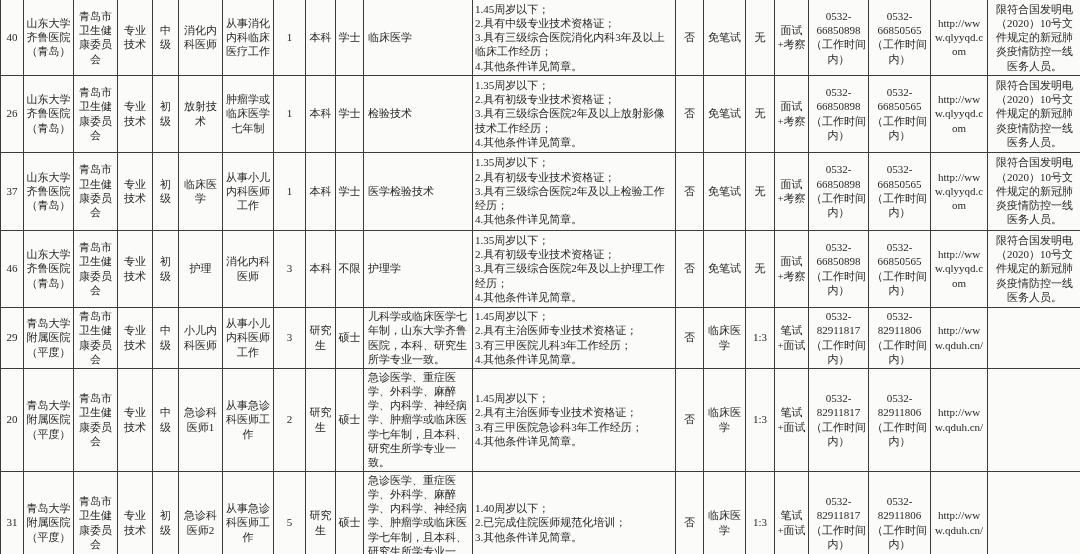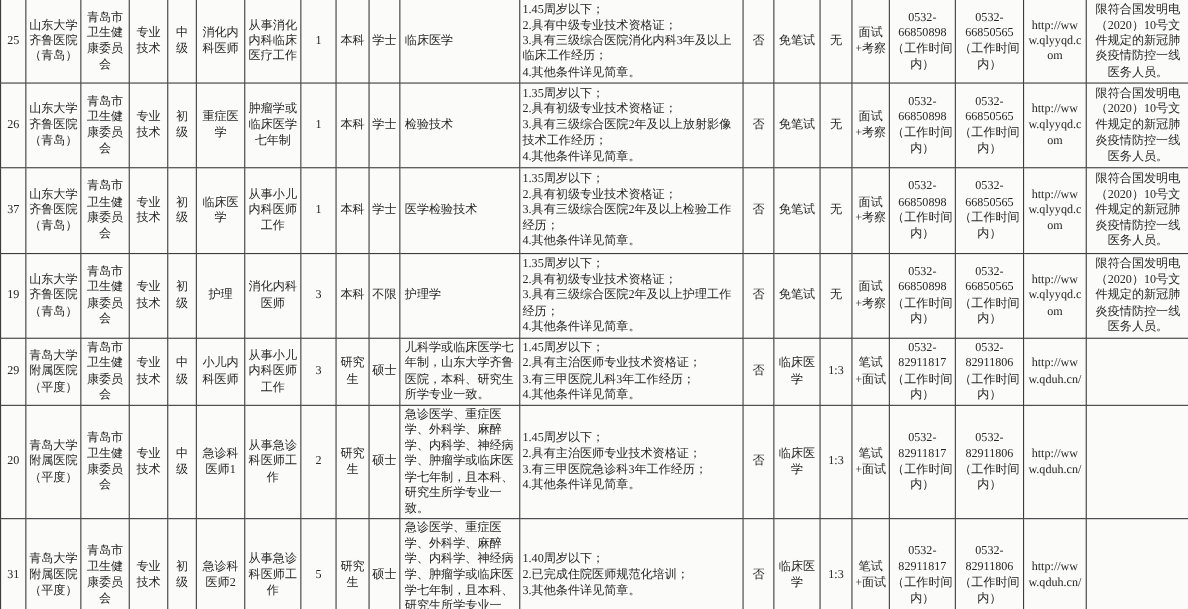--- a/index.html
+++ b/index.html
@@ -73,21 +73,21 @@
       <col style="width: 42px;">
       <col style="width: 29px;">
       <col style="width: 34px;">
       <col style="width: 60px;">
       <col style="width: 62px;">
       <col style="width: 57px;">
       <col style="width: 93px;">
     </colgroup>
   <tbody data-name="table-body">
       <tr data-name="table-row" style="height: 75px;">
-        <td class="c-no" data-name="cell-no">25</td>
+        <td class="c-no" data-name="cell-no">40</td>
         <td class="c-unit" data-name="cell-unit">山东大学齐鲁医院（青岛）</td>
         <td class="c-dept" data-name="cell-dept">青岛市卫生健康委员会</td>
         <td class="c-category" data-name="cell-category">专业技术</td>
         <td class="c-level" data-name="cell-level">中级</td>
         <td class="c-post" data-name="cell-post">消化内科医师</td>
         <td class="c-duty" data-name="cell-duty">从事消化内科临床医疗工作</td>
         <td class="c-count" data-name="cell-count">1</td>
         <td class="c-edu" data-name="cell-edu">本科</td>
         <td class="c-degree" data-name="cell-degree">学士</td>
         <td class="c-major" data-name="cell-major">临床医学</td>
@@ -107,21 +107,21 @@
 （工作时间内）</td>
         <td class="c-website" data-name="cell-website">http://www.qlyyqd.com</td>
         <td class="c-remark" data-name="cell-remark">限符合国发明电（2020）10号文件规定的新冠肺炎疫情防控一线医务人员。</td>
       </tr>
       <tr data-name="table-row" style="height: 77px;">
         <td class="c-no" data-name="cell-no">26</td>
         <td class="c-unit" data-name="cell-unit">山东大学齐鲁医院（青岛）</td>
         <td class="c-dept" data-name="cell-dept">青岛市卫生健康委员会</td>
         <td class="c-category" data-name="cell-category">专业技术</td>
         <td class="c-level" data-name="cell-level">初级</td>
-        <td class="c-post" data-name="cell-post">重症医学</td>
+        <td class="c-post" data-name="cell-post">放射技术</td>
         <td class="c-duty" data-name="cell-duty">肿瘤学或临床医学七年制</td>
         <td class="c-count" data-name="cell-count">1</td>
         <td class="c-edu" data-name="cell-edu">本科</td>
         <td class="c-degree" data-name="cell-degree">学士</td>
         <td class="c-major" data-name="cell-major">检验技术</td>
         <td class="c-conditions" data-name="cell-conditions">1.35周岁以下；
 2.具有初级专业技术资格证；
 3.具有三级综合医院2年及以上放射影像技术工作经历；
 4.其他条件详见简章。</td>
         <td class="c-targeted" data-name="cell-targeted">否</td>
@@ -160,21 +160,21 @@
         <td class="c-consult_phone" data-name="cell-consult_phone">0532-
 66850898
 （工作时间内）</td>
         <td class="c-supervise_phone" data-name="cell-supervise_phone">0532-
 66850565
 （工作时间内）</td>
         <td class="c-website" data-name="cell-website">http://www.qlyyqd.com</td>
         <td class="c-remark" data-name="cell-remark">限符合国发明电（2020）10号文件规定的新冠肺炎疫情防控一线医务人员。</td>
       </tr>
       <tr data-name="table-row" style="height: 77px;">
-        <td class="c-no" data-name="cell-no">19</td>
+        <td class="c-no" data-name="cell-no">46</td>
         <td class="c-unit" data-name="cell-unit">山东大学齐鲁医院（青岛）</td>
         <td class="c-dept" data-name="cell-dept">青岛市卫生健康委员会</td>
         <td class="c-category" data-name="cell-category">专业技术</td>
         <td class="c-level" data-name="cell-level">初级</td>
         <td class="c-post" data-name="cell-post">护理</td>
         <td class="c-duty" data-name="cell-duty">消化内科医师</td>
         <td class="c-count" data-name="cell-count">3</td>
         <td class="c-edu" data-name="cell-edu">本科</td>
         <td class="c-degree" data-name="cell-degree">不限</td>
         <td class="c-major" data-name="cell-major">护理学</td>

